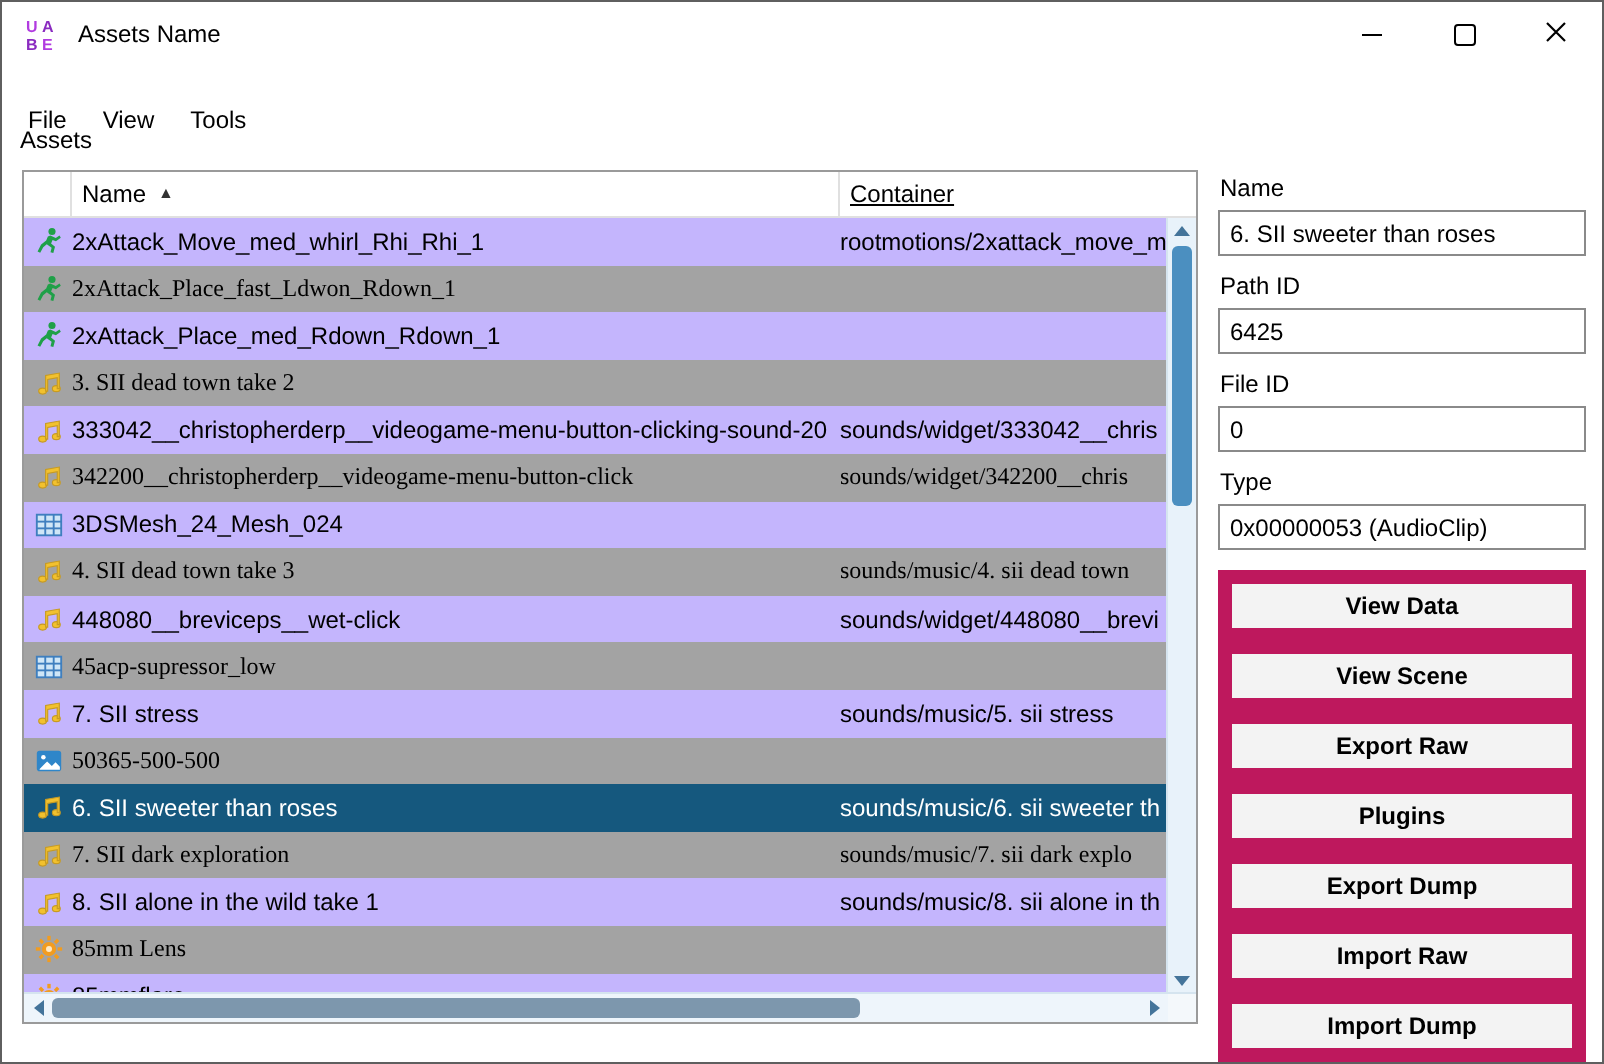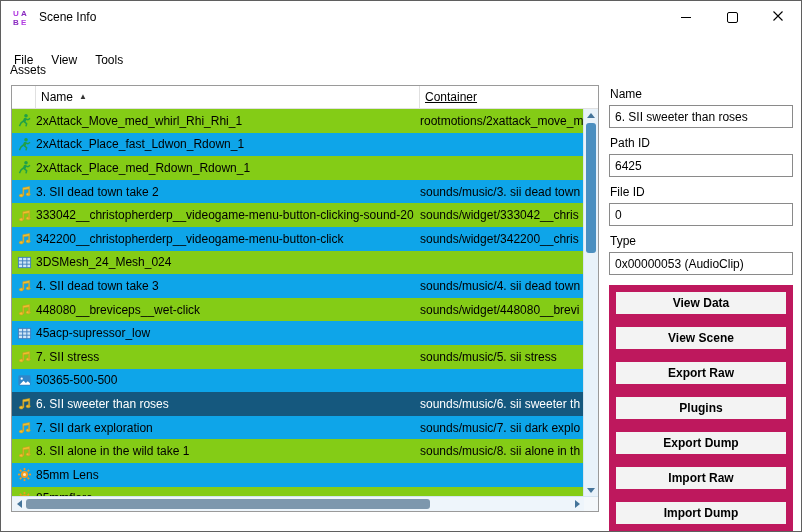--- a/index.html
+++ b/index.html
@@ -27,22 +27,22 @@
     box-sizing:border-box;background:#fff;display:flex;flex-direction:column;}
   .thead{height:22px;display:flex;border-bottom:1px solid #e0e0e0;flex-shrink:0;align-items:stretch;}
   .th{display:flex;align-items:center;padding:0 5px;border-right:1px solid #e0e0e0;box-sizing:border-box;white-space:nowrap;overflow:hidden;}
   .th-icon{width:24px;padding:0;}
   .th-name{width:384px;}
   .th-container{flex:1;border-right:none;text-decoration:underline;}
   .th-spacer{width:14px;flex-shrink:0;}
   .sort-arrow{font-size:8px;margin-left:6px;color:#333;line-height:1;}
   .table-main{flex:1;display:flex;min-height:0;}
   .tbody{flex:1;overflow:hidden;}
-  .trow{height:23.6px;display:flex;align-items:center;background:#84cc16;}
-  .trow.alt{background:#0ea5e9;}
+  .trow{height:23.6px;display:flex;align-items:center;background:#c4b5fd;}
+  .trow.alt{background:#a3a3a3;font-family:Liberation Serif, serif;}
   .trow.sel{background:#15587e;color:#fff;}
   .cell{white-space:nowrap;overflow:hidden;}
   .icon-cell{width:24px;display:flex;align-items:center;justify-content:center;flex-shrink:0;}
   .icon-cell svg{display:block;}
   .name-cell{width:384px;flex-shrink:0;box-sizing:border-box;padding-right:4px;}
   .container-cell{flex:1;}
   
   .vscroll{width:14px;flex-shrink:0;background:#e8f2fa;border-left:1px solid #d5e4ef;position:relative;}
   .varrow{position:absolute;left:0;width:14px;height:12px;display:flex;align-items:center;justify-content:center;}
   .varrow.up{top:0;}
@@ -75,21 +75,21 @@
 <div class="titlebar">
   <span class="app-icon">
     <svg width="18" height="18" viewBox="0 0 18 18">
       <rect width="18" height="18" fill="#ffffff"></rect>
       <text x="1" y="8" font-size="8" font-weight="bold" fill="#b13be0" font-family="Liberation Sans, sans-serif">U</text>
       <text x="9" y="8" font-size="8" font-weight="bold" fill="#8a2bc0" font-family="Liberation Sans, sans-serif">A</text>
       <text x="1" y="17" font-size="8" font-weight="bold" fill="#8a2bc0" font-family="Liberation Sans, sans-serif">B</text>
       <text x="9" y="17" font-size="8" font-weight="bold" fill="#b13be0" font-family="Liberation Sans, sans-serif">E</text>
     </svg>
   </span>
-  <span class="title-text">Scene Info</span>
+  <span class="title-text">Assets Name</span>
   <div class="win-controls">
     <div class="win-btn">
       <span class="min-glyph"></span>
     </div>
     <div class="win-btn">
       <span class="max-glyph"></span>
     </div>
     <div class="win-btn">
       <span>
         <svg width="10" height="10" viewBox="0 0 10 10">
@@ -162,21 +162,20 @@
           <span class="cell icon-cell">
             <svg width="15" height="15" viewBox="0 0 16 16">
               <g fill="#f2c12e" stroke="#c79b22" stroke-width="0.6">
                 <ellipse cx="4.6" cy="12.3" rx="2.1" ry="1.6"></ellipse>
                 <ellipse cx="11.9" cy="11" rx="2.1" ry="1.6"></ellipse>
                 <path d="M6.2 12.3 V4 L13.5 2.7 V11 H12.4 V5.2 L7.3 6.1 V12.3 Z"></path>
               </g>
             </svg>
           </span>
           <span class="cell name-cell">3. SII dead town take 2</span>
-          <span class="cell container-cell">sounds/music/3. sii dead town</span>
         </div>
         <div class="trow">
           <span class="cell icon-cell">
             <svg width="15" height="15" viewBox="0 0 16 16">
               <g fill="#f2c12e" stroke="#c79b22" stroke-width="0.6">
                 <ellipse cx="4.6" cy="12.3" rx="2.1" ry="1.6"></ellipse>
                 <ellipse cx="11.9" cy="11" rx="2.1" ry="1.6"></ellipse>
                 <path d="M6.2 12.3 V4 L13.5 2.7 V11 H12.4 V5.2 L7.3 6.1 V12.3 Z"></path>
               </g>
             </svg>

